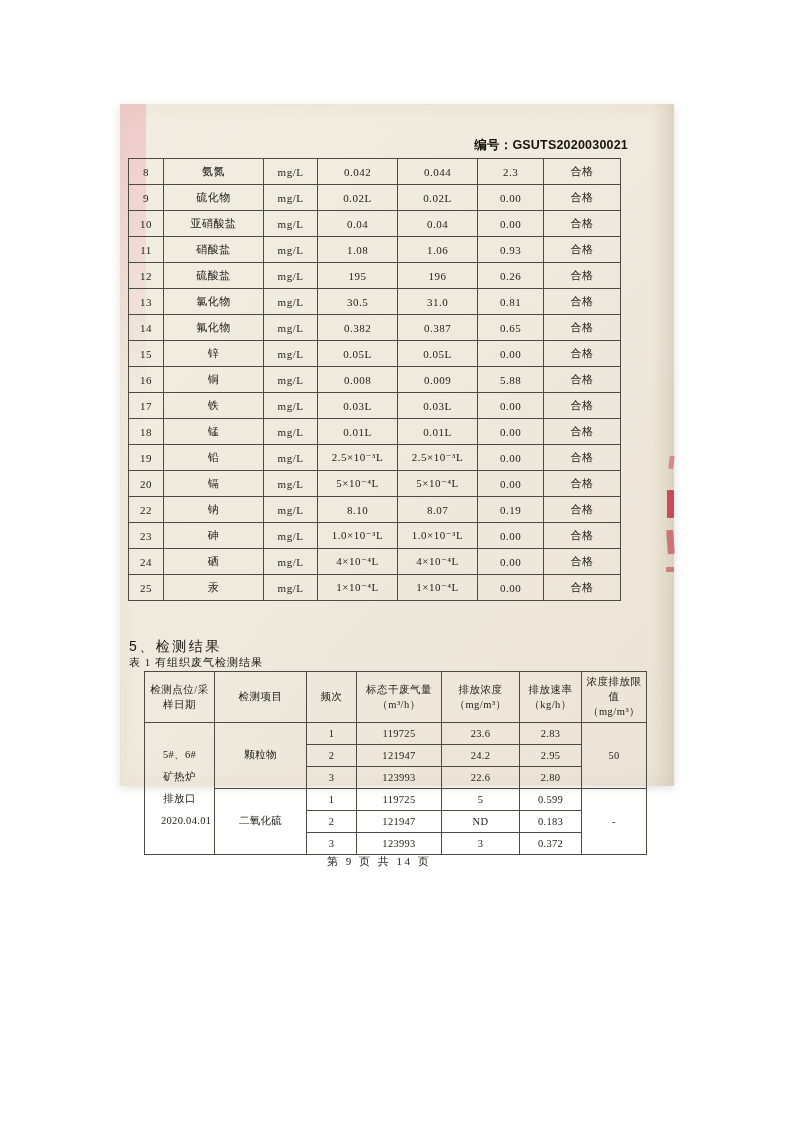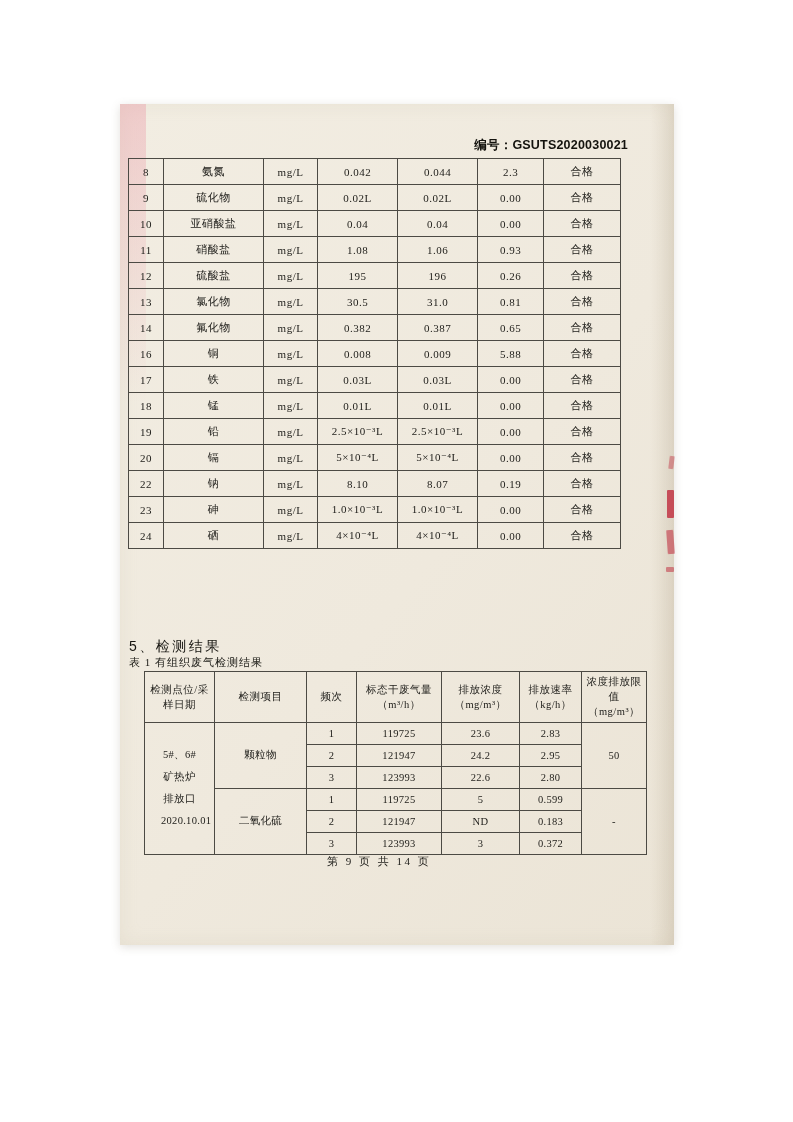--- a/index.html
+++ b/index.html
@@ -7,21 +7,21 @@
   body {
     position: relative;
     background: #ffffff;
     font-family: "Liberation Serif", "DejaVu Serif", serif;
     color: #1e1d1a;
     overflow: hidden;
   }
   .page {
     position: absolute;
     left: 120px; top: 104px;
-    width: 554px; height: 841px;
+    width: 554px; height: 682px;
     background: linear-gradient(130deg, #f2ede2 0%, #efe9dd 55%, #ebe4d6 100%);
     box-shadow: 0 2px 9px rgba(110,100,80,0.20), inset 0 0 18px rgba(190,175,150,0.18);
   }
   .edge-pink {
     position: absolute; left: 0; top: 0; width: 26px; height: 300px;
     background: linear-gradient(to bottom, rgba(234,148,164,0.38), rgba(234,148,164,0.0));
     pointer-events: none;
   }
   .edge-right {
     position: absolute; right: 0; top: 0; width: 24px; height: 100%;
@@ -174,20 +174,29 @@
         <tr>
           <td>14</td>
           <td>氟化物</td>
           <td>mg/L</td>
           <td>0.382</td>
           <td>0.387</td>
           <td>0.65</td>
           <td>合格</td>
         </tr>
         <tr>
+          <td>15</td>
+          <td>锌</td>
+          <td>mg/L</td>
+          <td>0.05L</td>
+          <td>0.05L</td>
+          <td>0.00</td>
+          <td>合格</td>
+        </tr>
+        <tr>
           <td>16</td>
           <td>铜</td>
           <td>mg/L</td>
           <td>0.008</td>
           <td>0.009</td>
           <td>5.88</td>
           <td>合格</td>
         </tr>
         <tr>
           <td>17</td>
@@ -242,20 +251,29 @@
           <td>1.0×10⁻³L</td>
           <td>0.00</td>
           <td>合格</td>
         </tr>
         <tr>
           <td>24</td>
           <td>硒</td>
           <td>mg/L</td>
           <td>4×10⁻⁴L</td>
           <td>4×10⁻⁴L</td>
+          <td>0.00</td>
+          <td>合格</td>
+        </tr>
+        <tr>
+          <td>25</td>
+          <td>汞</td>
+          <td>mg/L</td>
+          <td>1×10⁻⁴L</td>
+          <td>1×10⁻⁴L</td>
           <td>0.00</td>
           <td>合格</td>
         </tr>
       </tbody>
   </table>
 
   <div class="section-heading">5、检测结果</div>
   <div class="table-caption">表 1 有组织废气检测结果</div>
 
   <table class="t2">
@@ -276,21 +294,21 @@
         <th>标态干废气量（m³/h）</th>
         <th>排放浓度（mg/m³）</th>
         <th>排放速率（kg/h）</th>
         <th>浓度排放限值（mg/m³）</th>
       </tr>
     </thead>
     <tbody>
         <tr>
           <td class="site-cell" rowspan="6">
             <div>5#、6#矿热炉排放口</div>
-            <div>2020.10.01</div>
+            <div>2020.04.01</div>
           </td>
           <td rowspan="3">颗粒物</td>
           <td>1</td>
           <td>119725</td>
           <td>23.6</td>
           <td>2.83</td>
           <td rowspan="3">50</td>
         </tr>
         <tr>
           <td>2</td>

